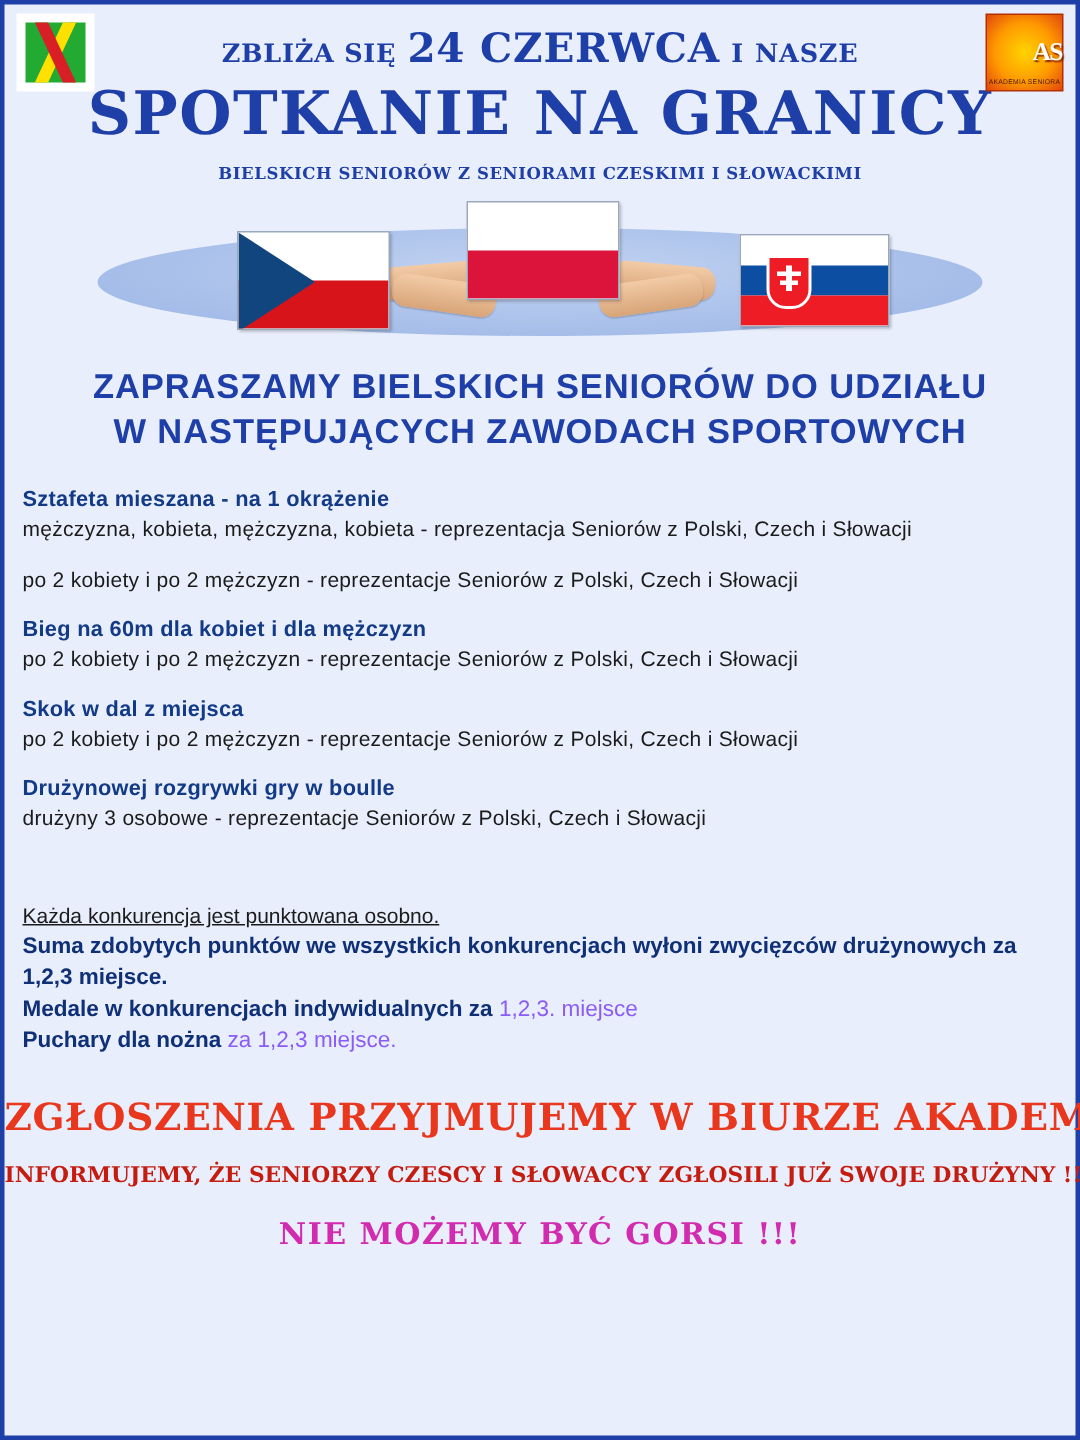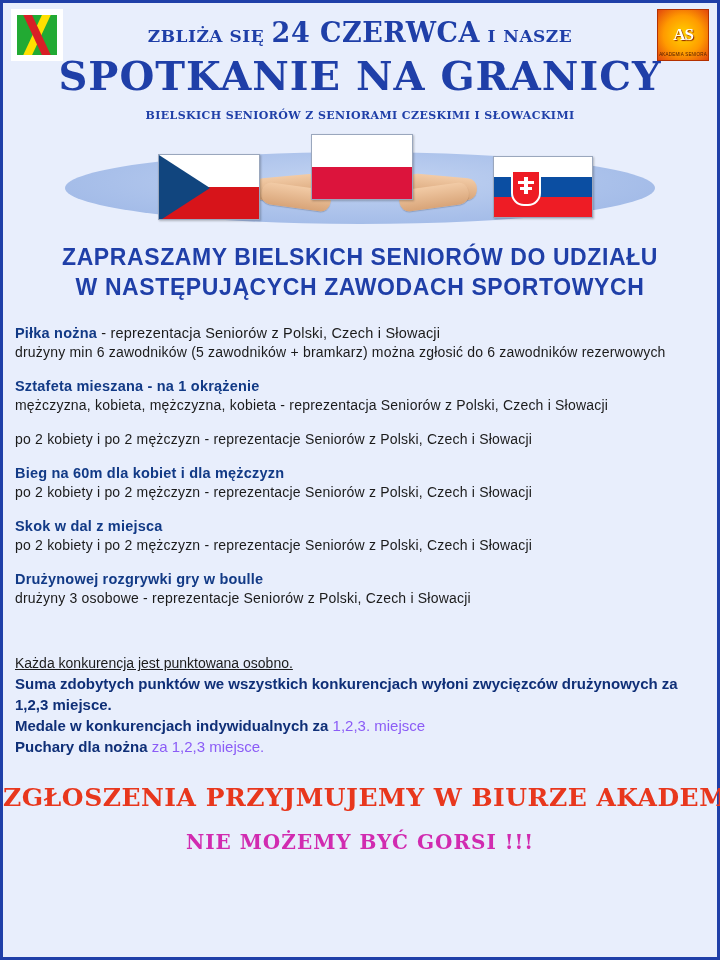--- a/index.html
+++ b/index.html
@@ -64,21 +64,21 @@
     width: 8px;
     height: 48px;
     background: #d81f26;
     transform: translateX(-50%) rotate(-25deg);
   }
   .logo-right {
     right: 8px;
     background: radial-gradient(circle at 50% 50%, #ffd400 0%, #ff9a00 55%, #e2470d 100%);
     display: flex;
     align-items: center;
-    justify-content: center;
+    justify-content: flex-end;
     border: 1px solid #b33000;
   }
   .logo-right .as {
     font-family: "Liberation Serif", serif;
     font-weight: bold;
     font-size: 17px;
     color: #ffffff;
     text-shadow: 1px 1px 1px #8a2400;
     letter-spacing: -1px;
   }
@@ -389,26 +389,20 @@
     </div>
   </div>
 
   <div class="invite">
     <div>ZAPRASZAMY  BIELSKICH  SENIORÓW  DO   UDZIAŁU</div>
     <div>W  NASTĘPUJĄCYCH  ZAWODACH  SPORTOWYCH</div>
   </div>
 
   <div class="events">
 
-    <div class="event">
-      <div class="ev-title">
-        <span>Piłka  nożna</span><span class="plain"> - reprezentacja  Seniorów  z Polski,  Czech  i Słowacji</span>
-      </div>
-      <div class="ev-desc">drużyny min 6 zawodników  (5 zawodników + bramkarz)  można  zgłosić  do 6 zawodników rezerwowych</div>
-    </div>
 
     <div class="event">
       <div class="ev-title">
         <span>Sztafeta  mieszana</span><span> - na 1 okrążenie</span>
       </div>
       <div class="ev-desc">mężczyzna,  kobieta,  mężczyzna,  kobieta - reprezentacja  Seniorów z Polski,  Czech  i Słowacji</div>
     </div>
 
     <div class="event">
       <div class="ev-desc">po 2 kobiety  i po 2 mężczyzn  - reprezentacje  Seniorów  z Polski,  Czech  i Słowacji</div>
@@ -438,15 +432,16 @@
     </div>
     <div class="score-line">
       <span>Medale  w konkurencjach  indywidualnych  za</span><span class="plain"> 1,2,3.  miejsce</span>
     </div>
     <div class="score-line">
       <span>Puchary  dla  nożna</span><span class="plain"> za 1,2,3 miejsce.</span>
     </div>
   </div>
 
   <div class="foot1">ZGŁOSZENIA PRZYJMUJEMY  W  BIURZE  AKADEMII</div>
+  <div class="foot2">INFORMUJEMY, ŻE SENIORZY CZESCY I SŁOWACCY ZGŁOSILI JUŻ SWOJE DRUŻYNY !!</div>
   <div class="foot3">NIE MOŻEMY  BYĆ GORSI !!!</div>
 
 </div>
 
 </body></html>

